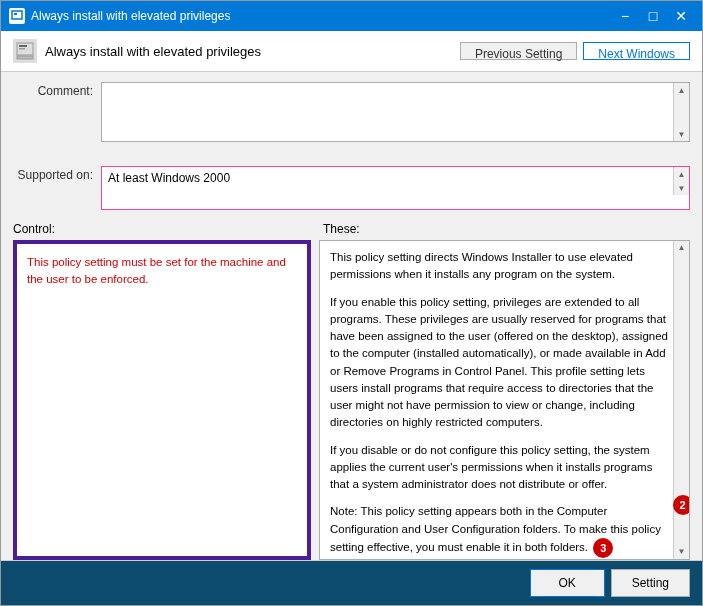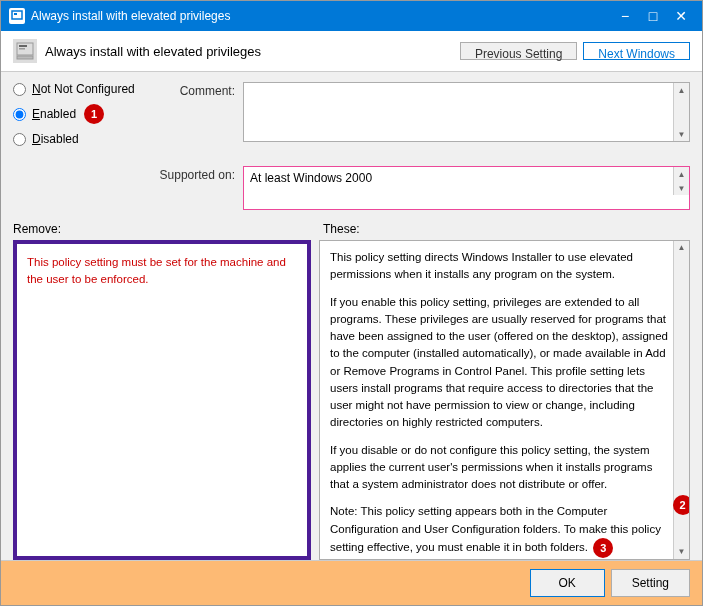--- a/index.html
+++ b/index.html
@@ -306,21 +306,21 @@
       width: 16px;
       background: #f0f0f0;
       border-left: 1px solid #ccc;
     }
 
     .bottom-bar {
       display: flex;
       justify-content: flex-end;
       padding: 8px 12px;
       gap: 6px;
-      background: #fdba74;
+      background: #0c4a6e;
       border-top: 1px solid #ccc;
       flex-shrink: 0;
     }
 
     .dialog-btn {
       padding: 5px 20px;
       background: #f0f0f0;
       border: 1px solid #adadad;
       cursor: pointer;
       font-size: 12px;
@@ -381,35 +381,20 @@
     <div class="header-buttons">
       <button class="nav-btn">Previous Setting</button>
       <button class="nav-btn active">Next Windows</button>
     </div>
   </div>
 
   <div class="content">
 
     <div class="top-section">
 
-      <div class="radio-group">
-        <div class="radio-item">
-          <input type="radio" name="config" class="radio-input" style="">
-          <label class="radio-label"><span class="underline">N</span>ot <span>Not Configured</span></label>
-        </div>
-        <div class="radio-item">
-          <input type="radio" name="config" class="radio-input" checked="" style="">
-          <label class="radio-label"><span class="underline">E</span>nabled</label>
-          <div class="enabled-badge">1</div>
-        </div>
-        <div class="radio-item">
-          <input type="radio" name="config" class="radio-input" style="">
-          <label class="radio-label"><span class="underline">D</span>isabled</label>
-        </div>
-      </div>
 
       <div class="right-section">
         <div class="field-row">
           <span class="field-label">Comment:</span>
           <div class="text-area-box">
             <textarea style=""></textarea>
             <div class="scrollbar-right">
               <div class="scroll-arrow">▲</div>
               <div style="flex:1;"></div>
               <div class="scroll-arrow">▼</div>
@@ -424,21 +409,21 @@
               <div class="scroll-arrow">▲</div>
               <div style="flex:1;"></div>
               <div class="scroll-arrow">▼</div>
             </div>
           </div>
         </div>
       </div>
     </div>
 
     <div class="middle-labels">
-      <span class="options-label">Remove:</span>
+      <span class="options-label">Control:</span>
       <span class="help-label">These:</span>
     </div>
 
     <div class="panels">
 
       <div class="options-panel">
         <p class="options-text">This policy setting must be set for the machine and the user to be enforced.</p>
       </div>
 
       <div class="help-panel" style="padding-right: 20px;">

